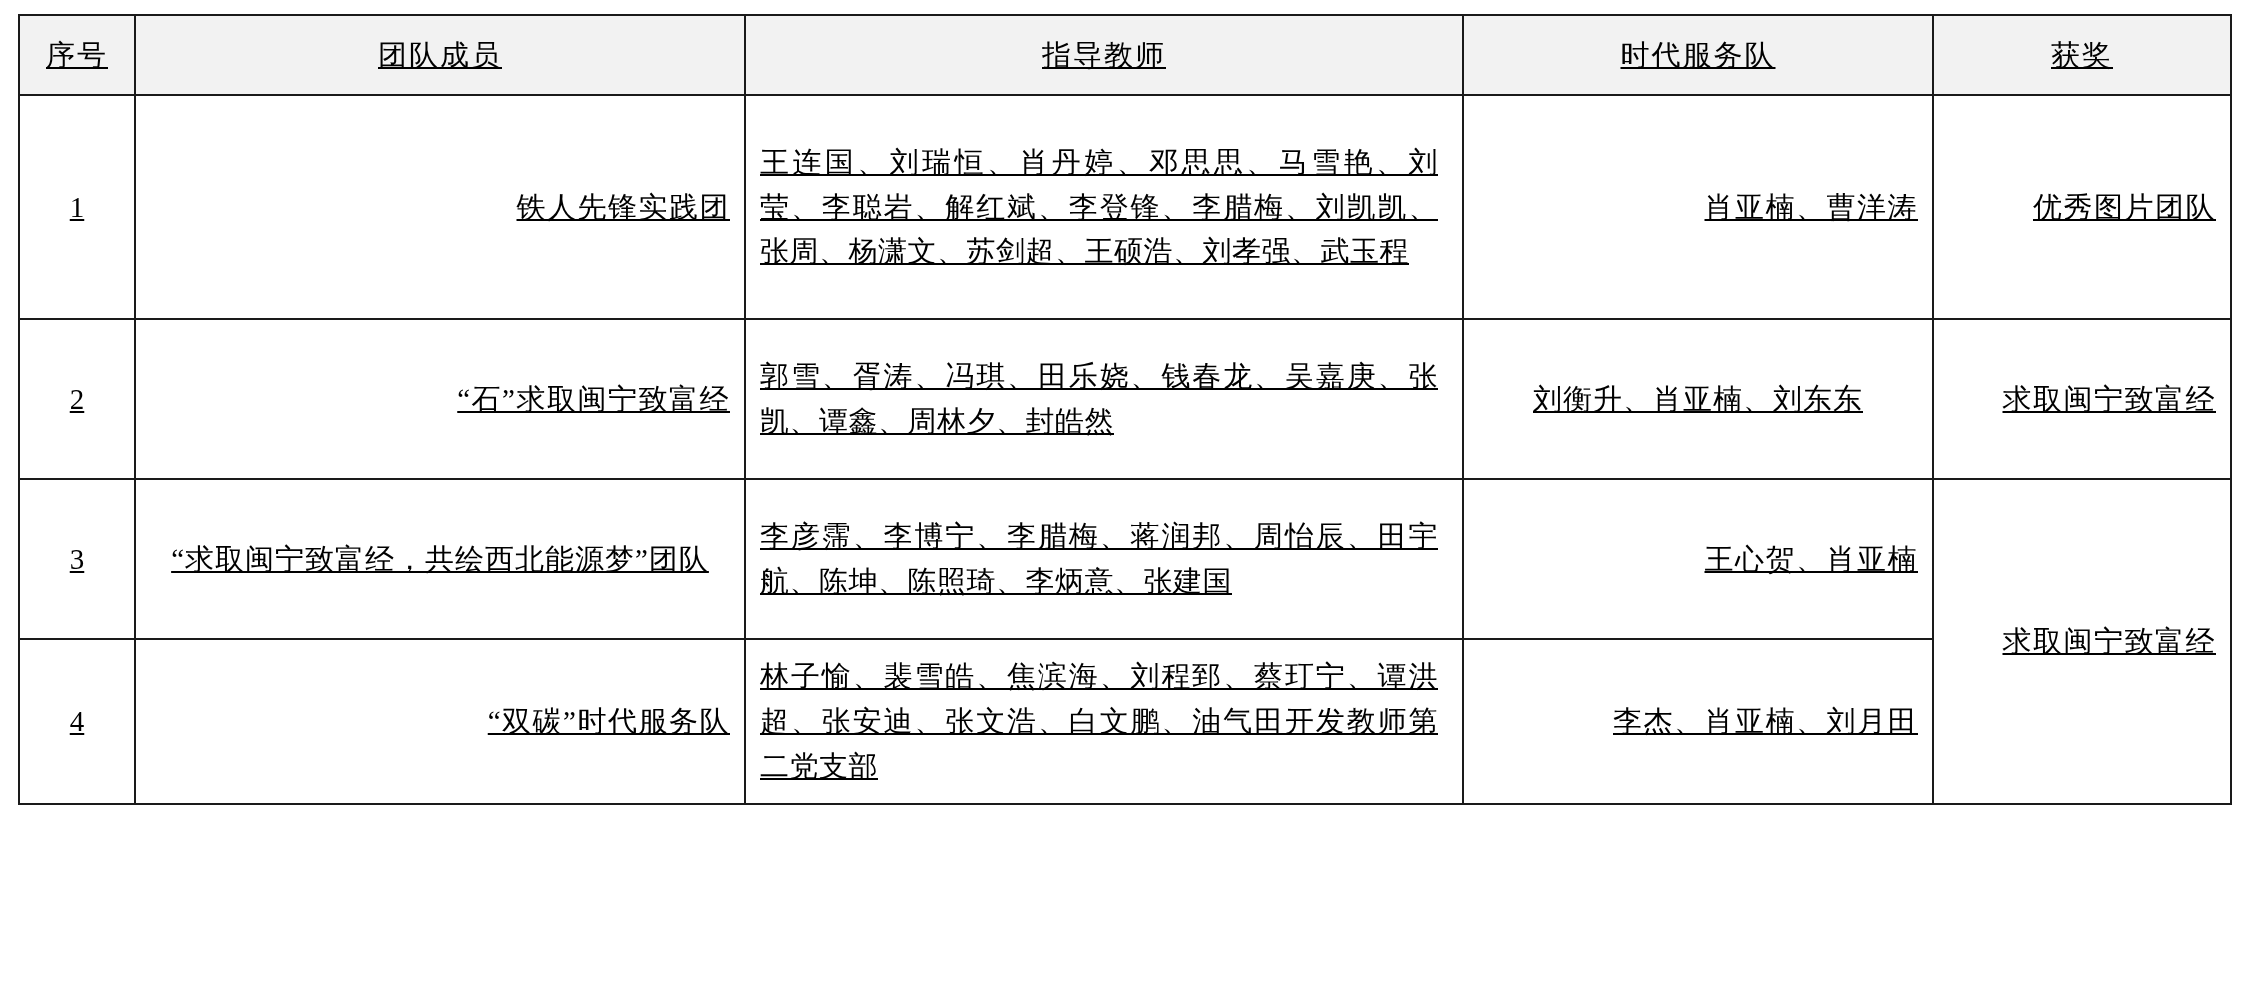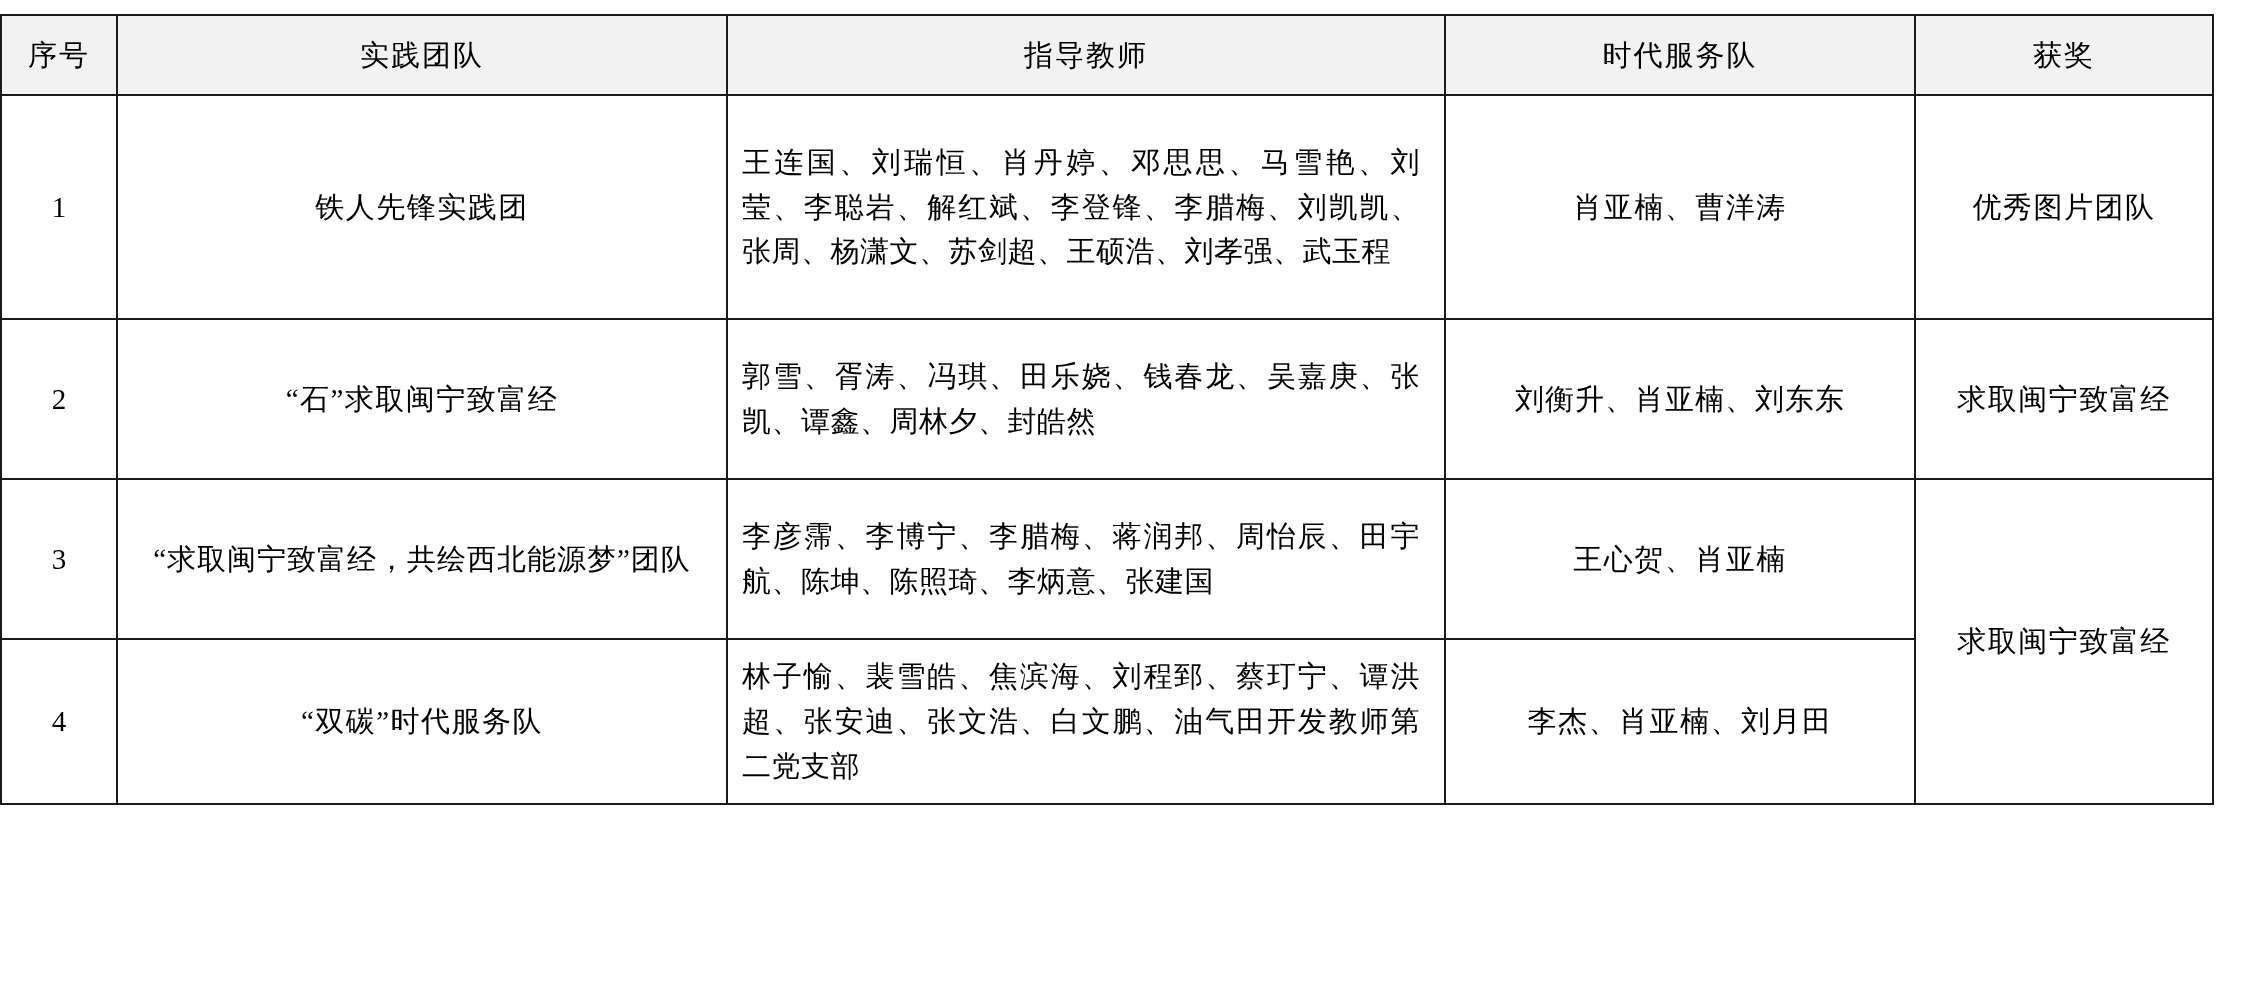--- a/index.html
+++ b/index.html
@@ -15,23 +15,25 @@
     overflow: hidden;
   }
   .sheet {
     position: relative;
     width: 2250px;
     height: 1000px;
     box-sizing: border-box;
   }
   table.award-table {
     border-collapse: collapse;
+    margin-left: 18px;
     margin-top: 14px;
     width: 2212px;
     table-layout: fixed;
+    text-decoration: underline;
   }
   table.award-table td,
   table.award-table th {
     border: 2px solid #1a1a1a;
     padding: 0;
     vertical-align: middle;
     font-weight: normal;
     font-size: 29px;
     line-height: 1.55;
   }
@@ -44,21 +46,21 @@
     letter-spacing: 2px;
   }
   .c-idx   { width: 116px; }
   .c-team  { width: 610px; }
   .c-mem   { width: 718px; }
   .c-teach { width: 470px; }
   .c-award { width: 298px; }
 
   td .pad-center {
     display: block;
-    text-align: center;
+    text-align: right;
     padding: 10px 14px;
     letter-spacing: 1.5px;
   }
   td .pad-just {
     display: block;
     text-align: justify;
     text-align-last: justify;
     padding: 14px 24px 14px 14px;
     letter-spacing: 0.5px;
   }
@@ -94,21 +96,21 @@
     <colgroup>
       <col class="c-idx">
       <col class="c-team">
       <col class="c-mem">
       <col class="c-teach">
       <col class="c-award">
     </colgroup>
     <thead>
       <tr>
         <th>序号</th>
-        <th>实践团队</th>
+        <th>团队成员</th>
         <th>指导教师</th>
         <th>时代服务队</th>
         <th>获奖</th>
       </tr>
     </thead>
     <tbody>
       <tr class="row-1">
         <td class="idx-cell">1</td>
         <td>
           <span class="pad-center">铁人先锋实践团</span>

